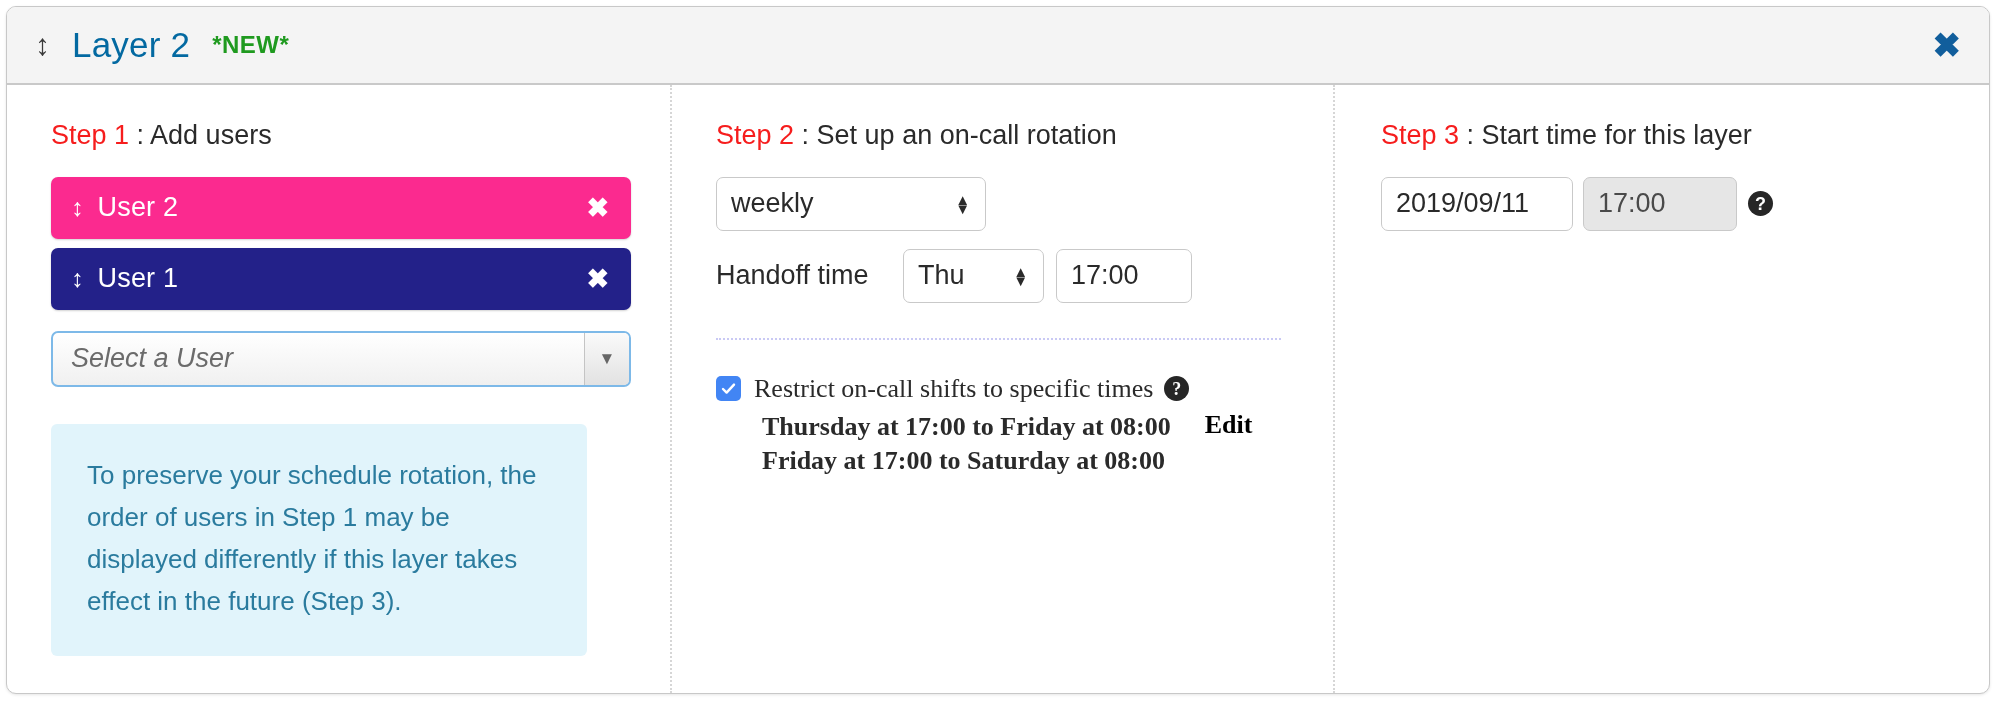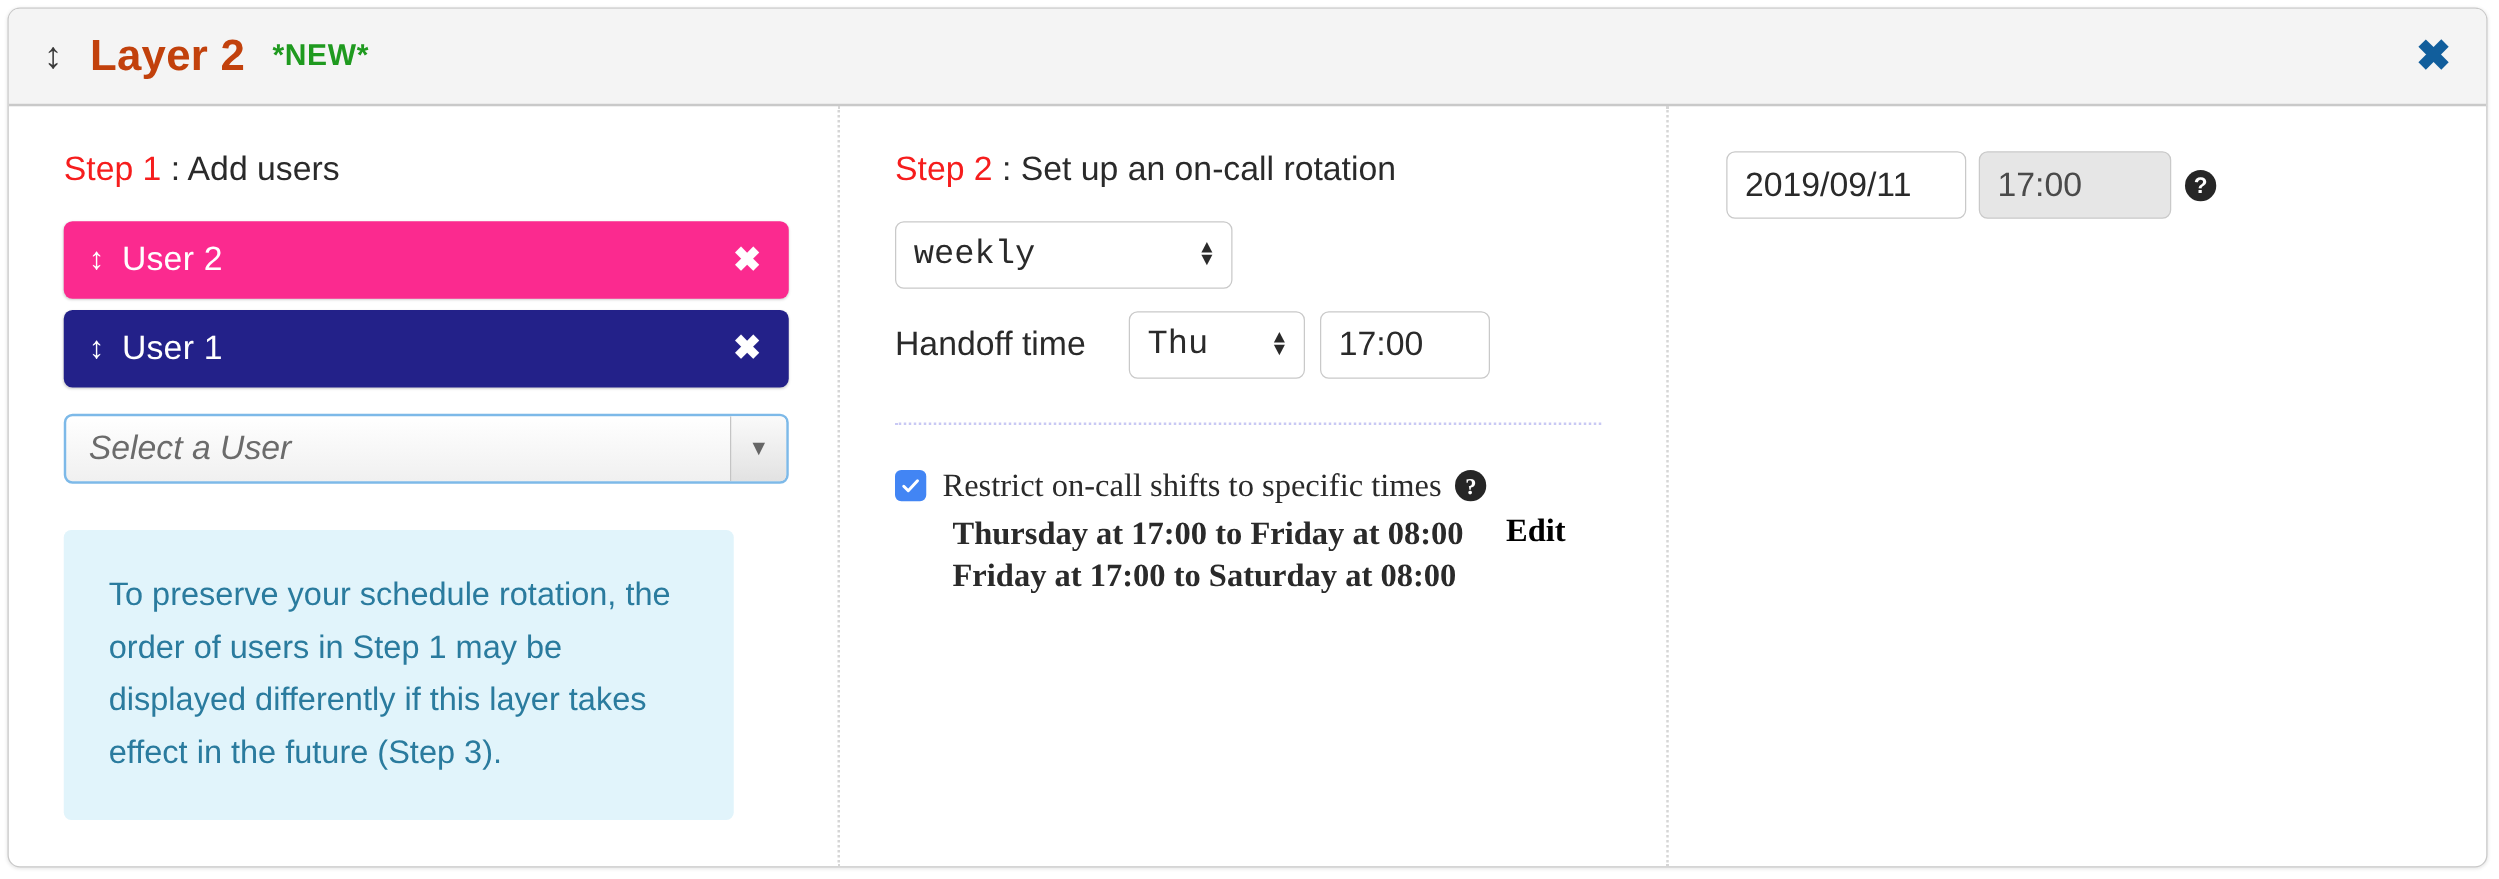--- a/index.html
+++ b/index.html
@@ -40,22 +40,22 @@
   }
   .drag-handle {
     font-size: 30px;
     color: #3a3a3a;
     line-height: 1;
     margin-right: 22px;
     user-select: none;
   }
   .layer-title {
     font-size: 35px;
-    color: #c2410c;
-    font-weight: 700;
+    color: #0369a1;
+    font-weight: 400;
     letter-spacing: 0.2px;
     white-space: nowrap;
   }
   .new-badge {
     margin-left: 22px;
     color: #1f9a1f;
     font-size: 24px;
     font-weight: 700;
     letter-spacing: 0.5px;
     white-space: nowrap;
@@ -214,21 +214,21 @@
     border-radius: 7px;
     background: #ffffff;
     font-size: 27px;
     color: #2a2a2a;
     display: flex;
     align-items: center;
     padding: 0 14px;
     position: relative;
     cursor: pointer;
   }
-  .ctl.select { padding-right: 42px; font-family: Liberation Mono, monospace; }
+  .ctl.select { padding-right: 42px; }
   .spinner {
     position: absolute;
     right: 15px;
     top: 50%;
     transform: translateY(-50%);
     display: flex;
     flex-direction: column;
     line-height: 0.62;
     font-size: 15px;
     color: #2a2a2a;
@@ -410,20 +410,23 @@
           <div class="shift-lines">
             <div>Thursday at 17:00 to Friday at 08:00</div>
             <div>Friday at 17:00 to Saturday at 08:00</div>
           </div>
           <span class="edit-link">Edit</span>
         </div>
       </div>
     </div>
 
     <div class="col col-3">
+      <div class="step-label">
+        <span class="step-num">Step 3</span><span> : </span><span>Start time for this layer</span>
+      </div>
 
       <div class="start-row">
         <div class="ctl inp-date">
           <span>2019/09/11</span>
         </div>
         <div class="ctl inp-disabled">
           <span>17:00</span>
         </div>
         <span class="help-icon">?</span>
       </div>

